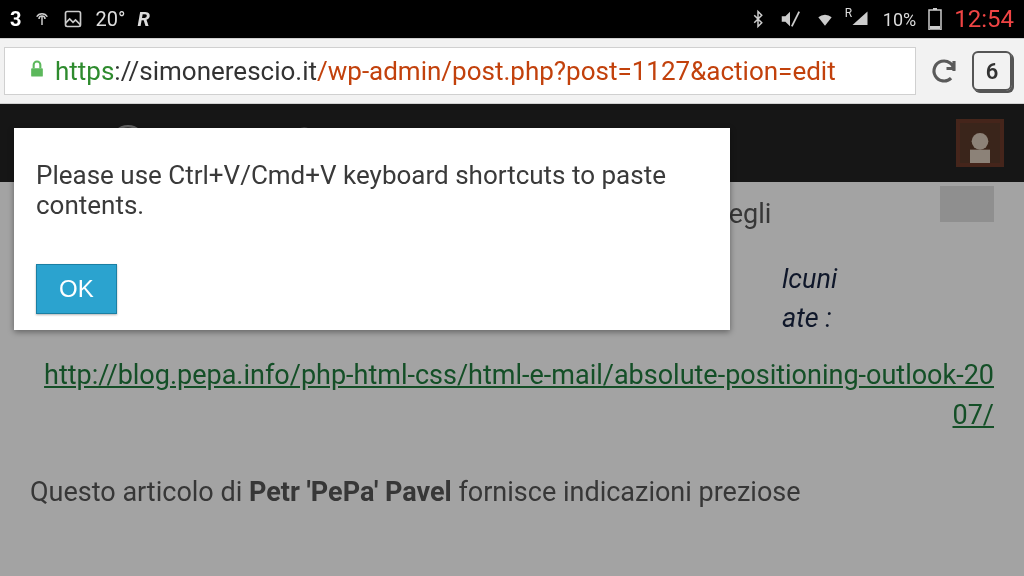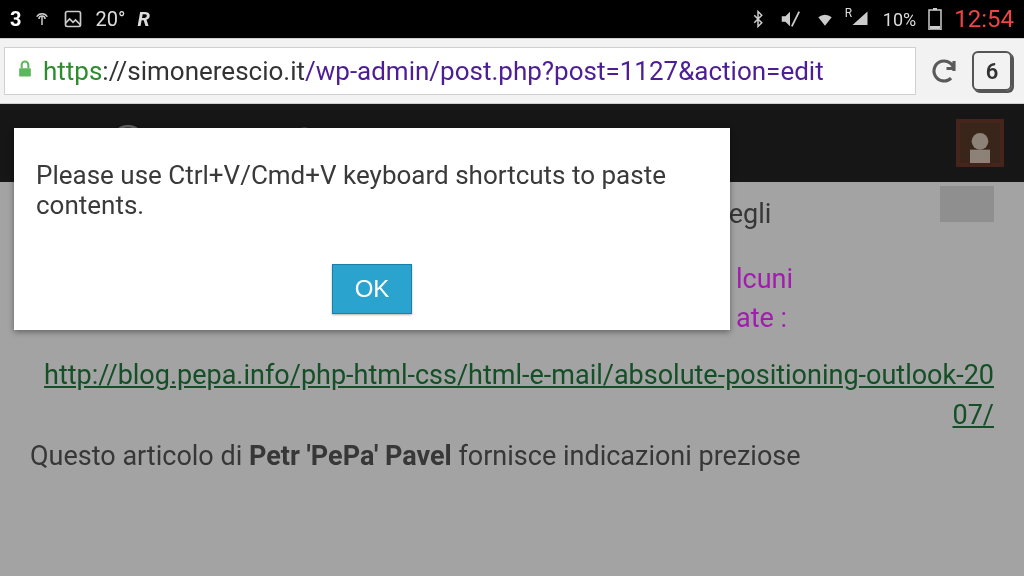--- a/index.html
+++ b/index.html
@@ -31,30 +31,30 @@
     padding: 0 12px 0 4px;
     gap: 10px;
   }
   .url-field {
     flex: 1;
     height: 48px;
     background: #fff;
     border: 1px solid #d0d0d0;
     display: flex;
     align-items: center;
-    padding: 0 10px;
+    padding: 0 22px;
     font-size: 26px;
     color: #999;
     white-space: nowrap;
     overflow: hidden;
   }
   .lock { color: #5cb85c; margin-right: 8px; font-size: 22px; }
   .scheme { color: #2e8b2e; }
   .domain { color: #333; }
-  .path { color: #4c1d95; }
+  .path { color: #c2410c; }
   .url-action { width: 36px; height: 36px; display: flex; align-items: center; justify-content: center; color: #5a5a5a; }
   .tabs-box {
     width: 40px; height: 40px; border: 2px solid #555; border-radius: 6px;
     display: flex; align-items: center; justify-content: center; color: #333;
     box-shadow: 1px 1px 0 #555, 2px 2px 0 #555;
     font-size: 22px; font-weight: 600;
   }
 
   
   .app {
@@ -98,21 +98,21 @@
     color: #555;
   }
   .toolbar-chunk {
     position: absolute;
     right: 30px; top: 4px;
     width: 54px; height: 36px;
     background: #dcdcdc;
   }
   .body-line { margin-top: 120px; text-align: right; }
   .link-text { color: #1f7a3c; word-break: break-all; }
-  .bottom-line { }
+  .bottom-line { margin-top: 36px; }
 
   
   .dimmer {
     position: absolute; left: 0; top: 0; right: 0; bottom: 0;
     background: rgba(0,0,0,0.35);
   }
 
   
   .dialog {
     position: absolute;
@@ -122,42 +122,43 @@
     padding: 32px 22px 16px 22px;
     box-shadow: 0 2px 6px rgba(0,0,0,0.4);
     z-index: 10;
   }
   .dialog-msg {
     color: #3a3a3a;
     font-size: 26px;
   }
   .dialog-actions {
     display: flex;
-    justify-content: center;
+    justify-content: flex-start;
     margin-top: 44px;
   }
   .ok-btn {
     background: #2ba3cf;
     color: #fff;
     border: 1px solid #1b7fa3;
     font-size: 24px;
     padding: 10px 22px;
     box-shadow: 0 1px 2px rgba(0,0,0,0.3);
     cursor: pointer;
   }
 
   
   .side-text {
     position: absolute;
-    left: 736px;
+    left: 782px;
     top: 156px;
     font-size: 27px;
-    color: #a21caf;
+    color: #0f172a;
     line-height: 1.45;
     z-index: 5;
+    font-style: italic;
   }
 </style>
 </head>
 <body>
 
 <div class="status-bar">
   <div class="status-left">
     <span class="st-icon" style="font-weight:700; color:#fff;">3</span>
     <span class="st-icon">
       <svg width="18" height="18" viewBox="0 0 24 24" fill="none" stroke="#ccc" stroke-width="2">

